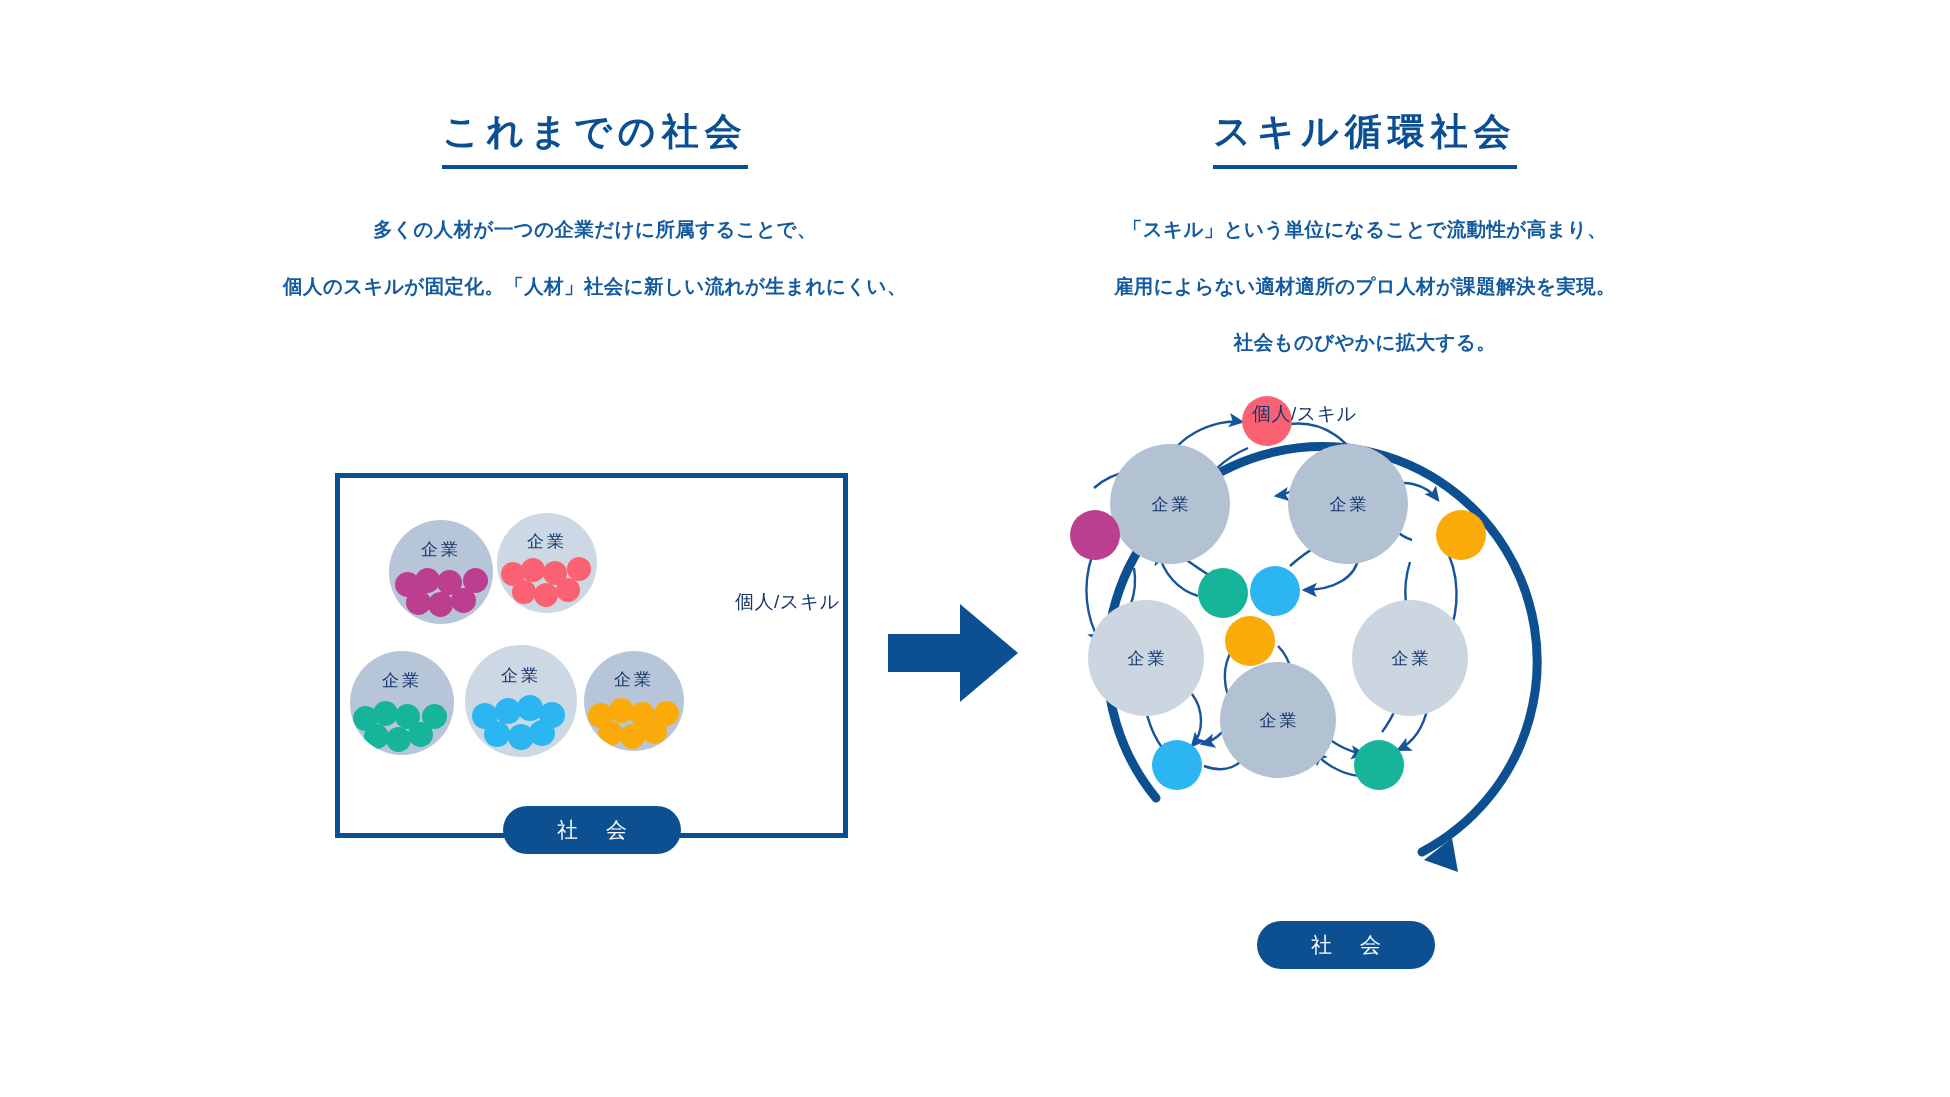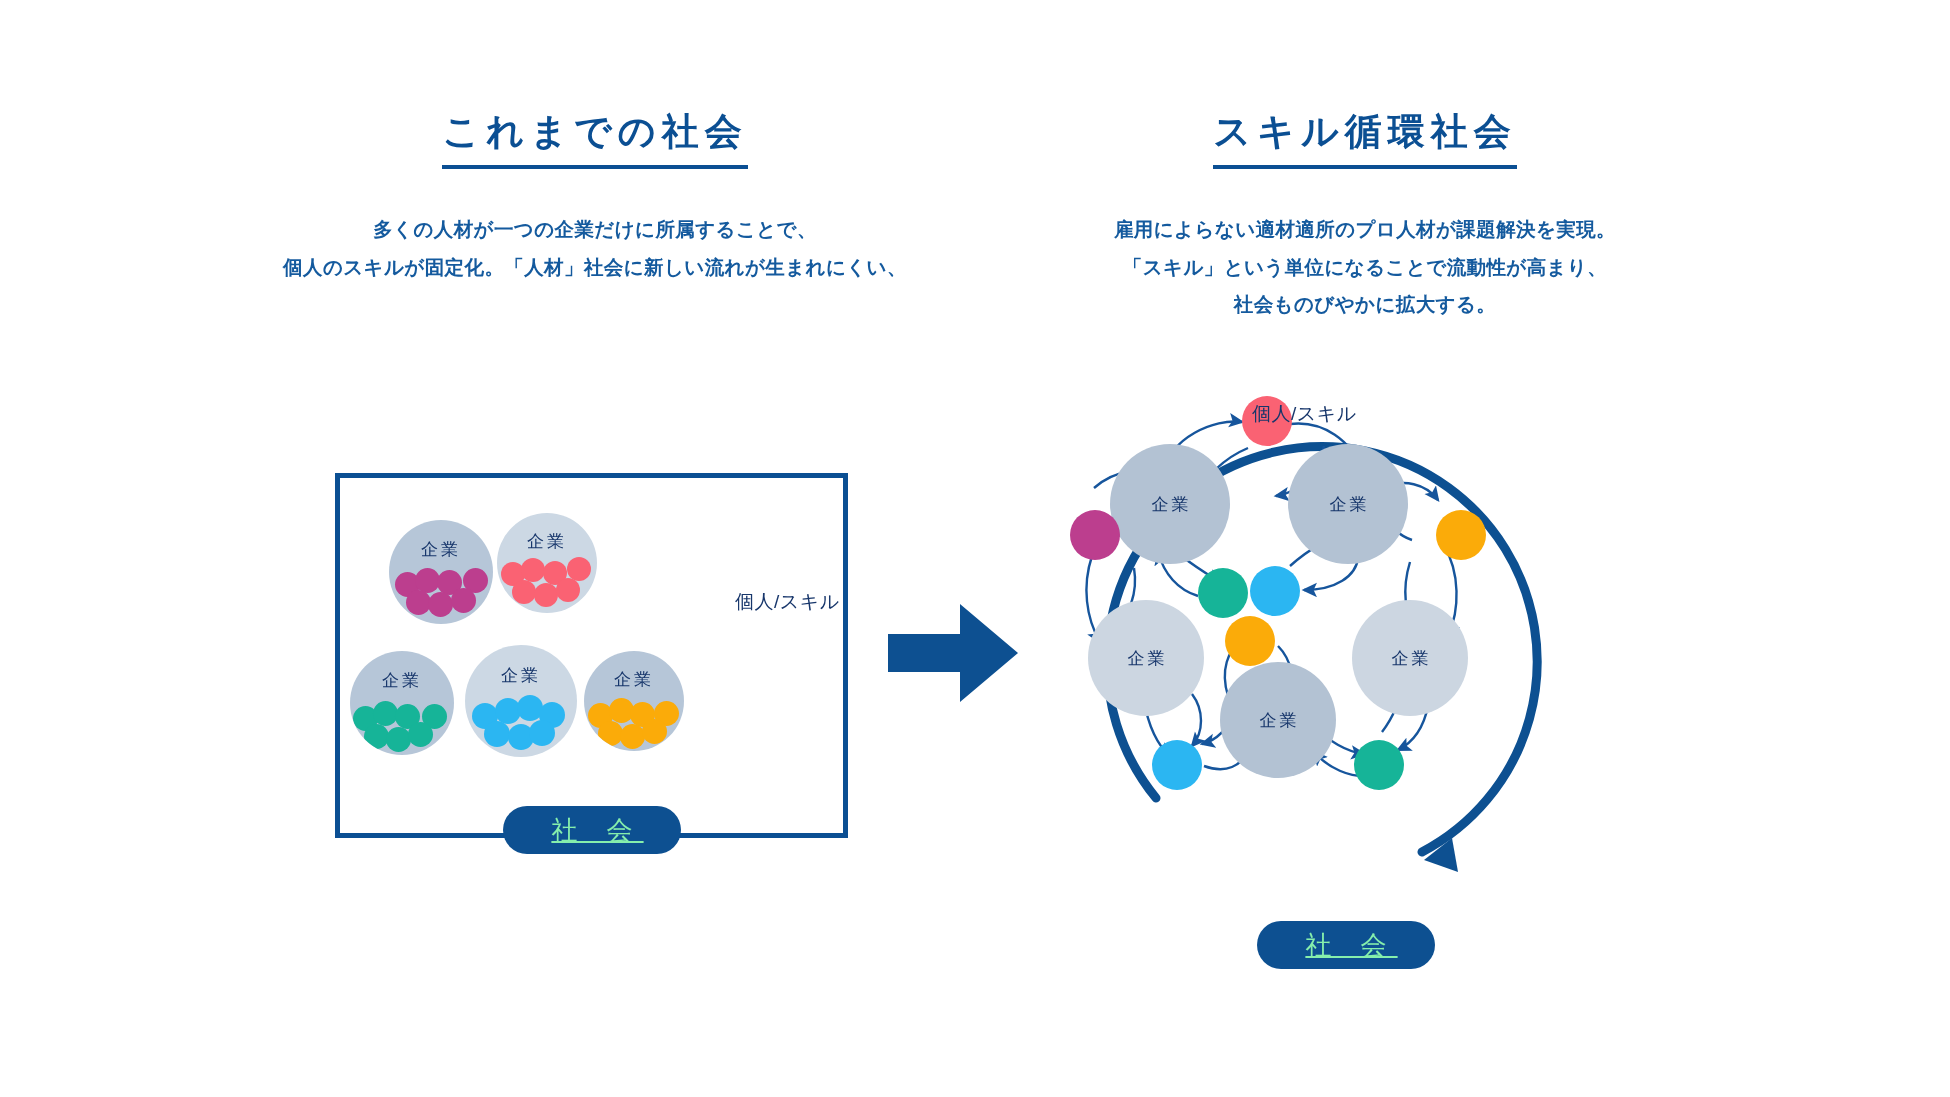--- a/index.html
+++ b/index.html
@@ -40,21 +40,21 @@
     border-bottom: 4px solid #0b4f93;
   }
   .panel-desc {
     margin-top: 42px;
     font-size: 19.5px;
     font-weight: 700;
     color: #145a9e;
     line-height: 1.92;
     letter-spacing: 0.4px;
   }
-  .panel-desc div { white-space: nowrap; }
+  .panel-desc div { white-space: nowrap; margin-top: 19px; }
 
   
   #center-arrow {
     position: absolute;
     left: 888px;
     top: 598px;
     width: 132px;
     height: 110px;
   }
 
@@ -96,30 +96,29 @@
     width: 100%; height: 100%;
   }
   .dot {
     position: absolute;
     border-radius: 50%;
   }
 
   .badge-society {
     position: absolute;
     background: #0d5091;
-    color: #86efac;
+    color: #ffffff;
     border-radius: 32px;
-    font-size: 26px;
+    font-size: 21px;
     letter-spacing: 11px;
     text-indent: 11px;
     font-weight: 400;
     display: flex;
     align-items: center;
     justify-content: center;
-    text-decoration: underline;
   }
   #left-society {
     left: 168px;
     top: 333px;
     width: 178px;
     height: 48px;
   }
 
   #left-skill-label {
     position: absolute;
@@ -179,22 +178,22 @@
     <div class="panel-title">これまでの社会</div>
     <div class="panel-desc">
       <div>多くの人材が一つの企業だけに所属することで、</div>
       <div>個人のスキルが固定化。「人材」社会に新しい流れが生まれにくい、</div>
     </div>
   </div>
 
   <div class="panel" id="panel-right">
     <div class="panel-title">スキル循環社会</div>
     <div class="panel-desc">
+      <div>「スキル」という単位になることで流動性が高まり、</div>
       <div>雇用によらない適材適所のプロ人材が課題解決を実現。</div>
-      <div>「スキル」という単位になることで流動性が高まり、</div>
       <div>社会ものびやかに拡大する。</div>
     </div>
   </div>
 
   <div id="center-arrow">
     <svg width="132" height="110" viewBox="0 0 132 110">
       <path d="M0 36 L72 36 L72 6 L130 55 L72 104 L72 74 L0 74 Z" fill="#0d5091"></path>
     </svg>
   </div>
 

